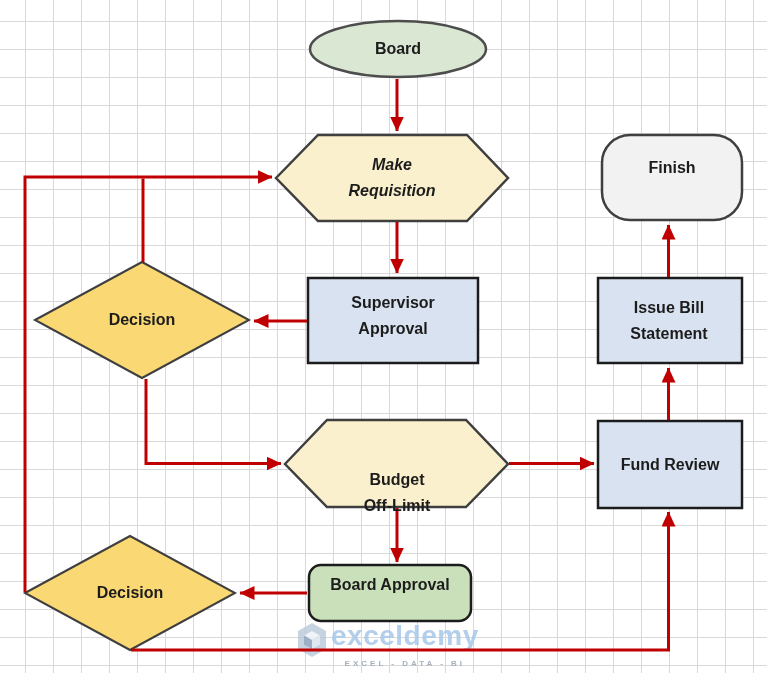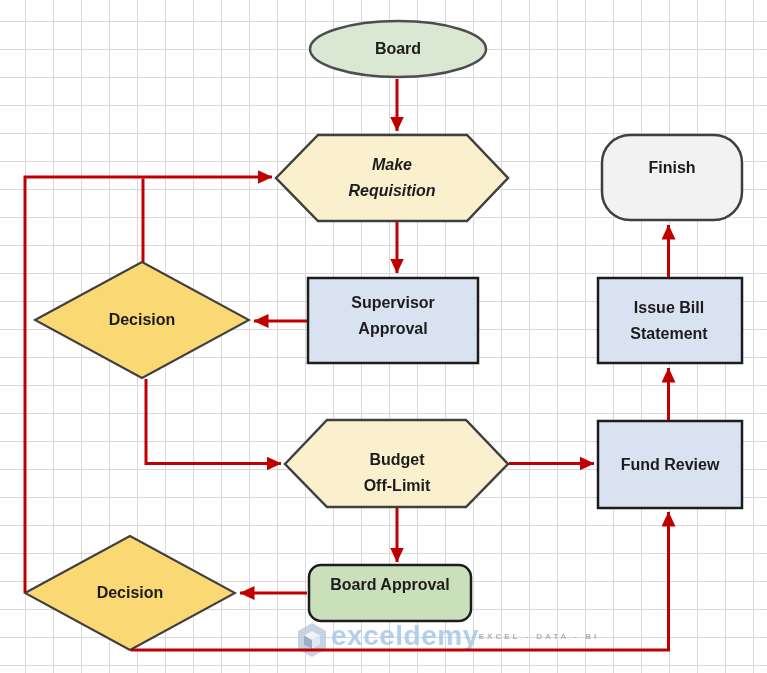--- a/index.html
+++ b/index.html
@@ -31,28 +31,28 @@
     font-size: 16px; font-weight: 700; color: #1c1c1c;
     line-height: 26px;
     white-space: pre-line;
     pointer-events: none;
   }
   #watermark {
     position: absolute; left: 297px; top: 622px;
     display: flex; align-items: flex-start; gap: 4px;
     opacity: 0.88;
   }
-  #wm-text-col { display: flex; flex-direction: row; align-items: center; }
+  #wm-text-col { display: flex; flex-direction: column; align-items: center; }
   #wm-brand {
     font-size: 28px; font-weight: 700; letter-spacing: 0.5px;
     color: #a9c9e9; line-height: 28px;
   }
   #wm-tagline {
     font-size: 8px; font-weight: 700; letter-spacing: 3px;
-    color: #9aa7b5; margin-top: 1px;
+    color: #9aa7b5; margin-top: 9px;
   }
 </style>
 </head>
 <body>
 
 <div id="stage">
 
   <svg class="layer" viewBox="0 0 767 673">
 
     <ellipse cx="398" cy="49" rx="88" ry="28" fill="#D9E7D3" stroke="#4D4D4D" stroke-width="2.5"></ellipse>
@@ -115,19 +115,19 @@
 
   <div class="node-label" style="left:310px; top:21px; width:176px; height:56px;">Board</div>
   <div class="node-label" style="left:296px; top:135px; width:192px; height:86px;font-style:italic;">Make
 Requisition</div>
   <div class="node-label" style="left:602px; top:135px; width:140px; height:66px;">Finish</div>
   <div class="node-label" style="left:35px; top:262px; width:214px; height:116px;">Decision</div>
   <div class="node-label" style="left:308px; top:278px; width:170px; height:75px;">Supervisor
 Approval</div>
   <div class="node-label" style="left:598px; top:278px; width:142px; height:85px;">Issue Bill
 Statement</div>
-  <div class="node-label" style="left:305px; top:420px; width:184px; height:105px;">Budget
+  <div class="node-label" style="left:305px; top:440px; width:184px; height:105px;">Budget
 Off-Limit</div>
   <div class="node-label" style="left:598px; top:421px; width:144px; height:87px;">Fund Review</div>
   <div class="node-label" style="left:25px; top:536px; width:210px; height:114px;">Decision</div>
   <div class="node-label" style="left:309px; top:565px; width:162px; height:40px;">Board Approval</div>
 
 </div>
 
 </body></html>

